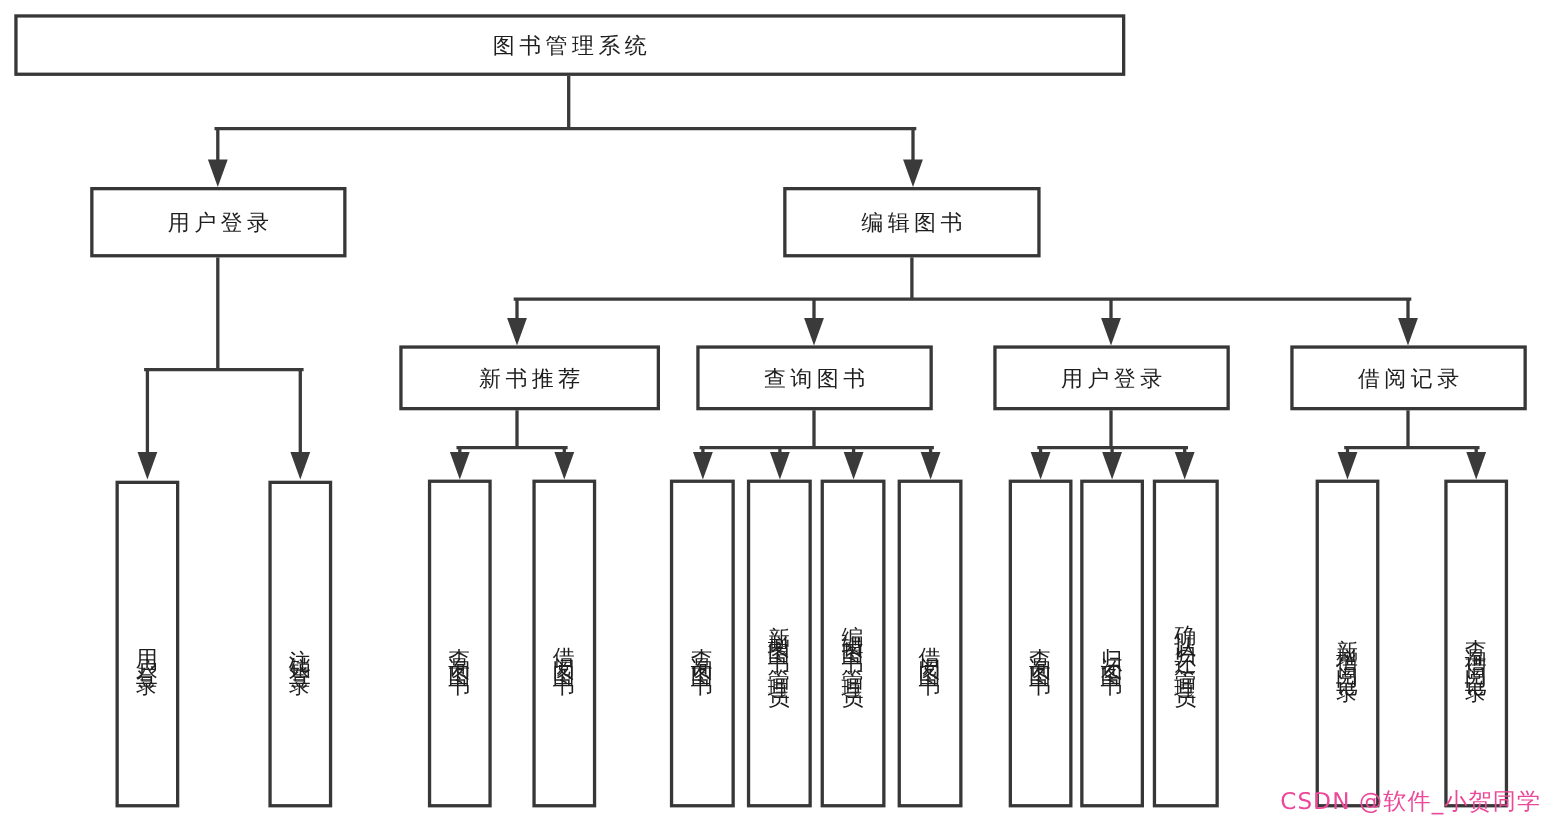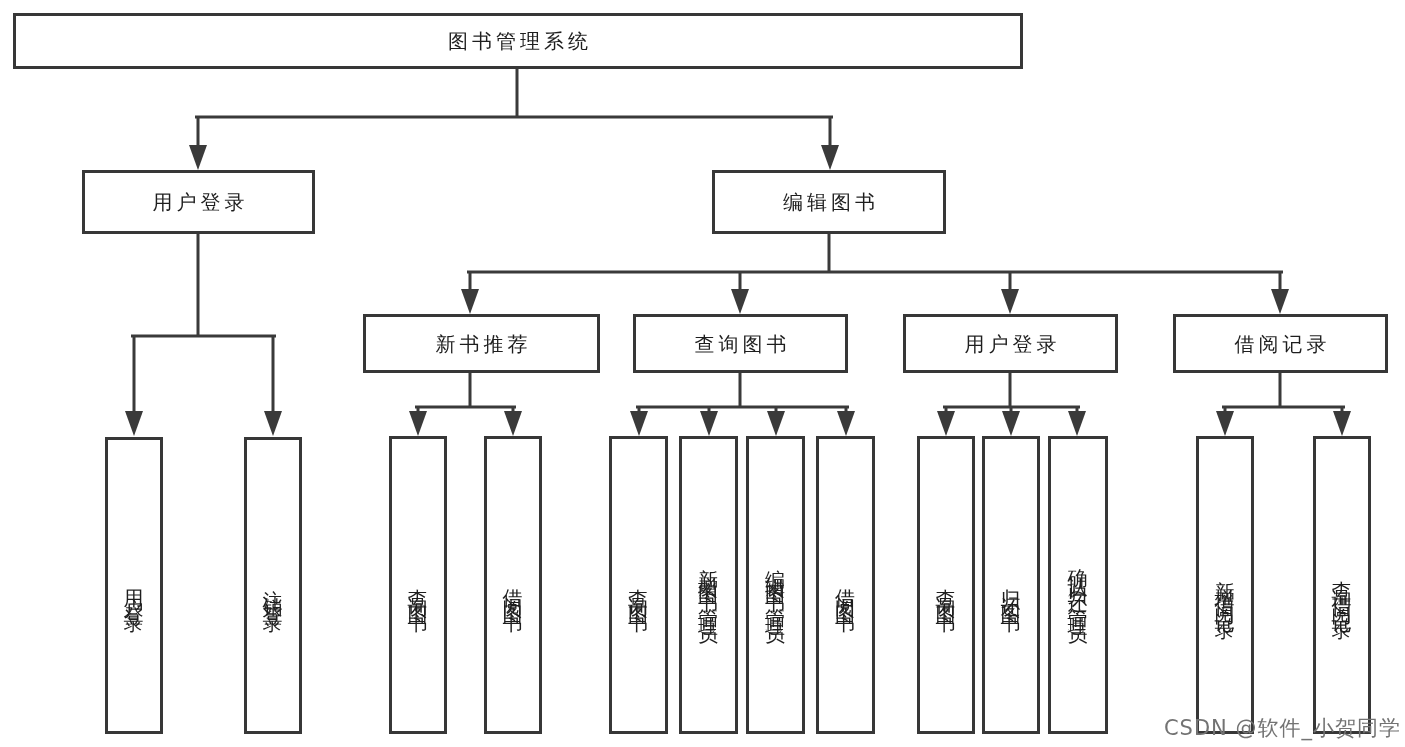--- a/index.html
+++ b/index.html
@@ -42,21 +42,21 @@
     letter-spacing: 8px;
     font-size: 20px;
   }
   .v span { display: inline-block; transform: translateY(4px); }
   .watermark {
     position: absolute;
     right: 4px;
     bottom: 5px;
     font-size: 21px;
     letter-spacing: 1px;
-    color: #737373;
+    color: #ec4899;
     z-index: 6;
     white-space: nowrap;
   }
 </style>
 </head>
 <body>
 
 <div class="canvas">
 
   <svg class="connectors" width="1405" height="747" viewBox="0 0 1405 747" xmlns="http://www.w3.org/2000/svg">

